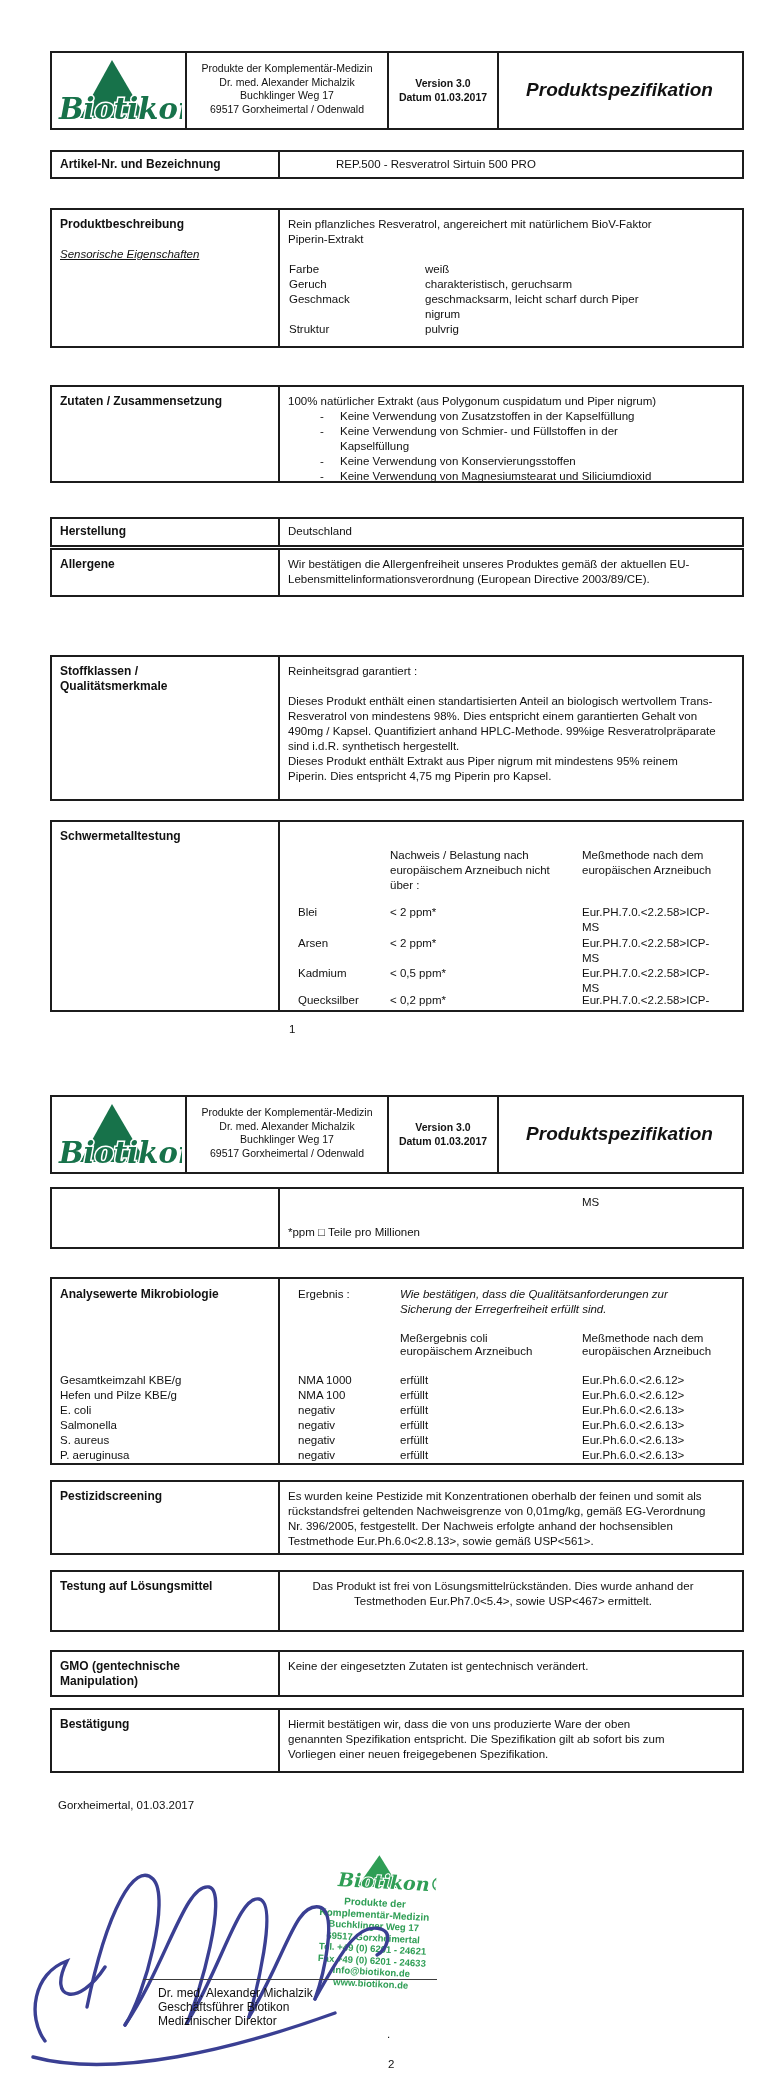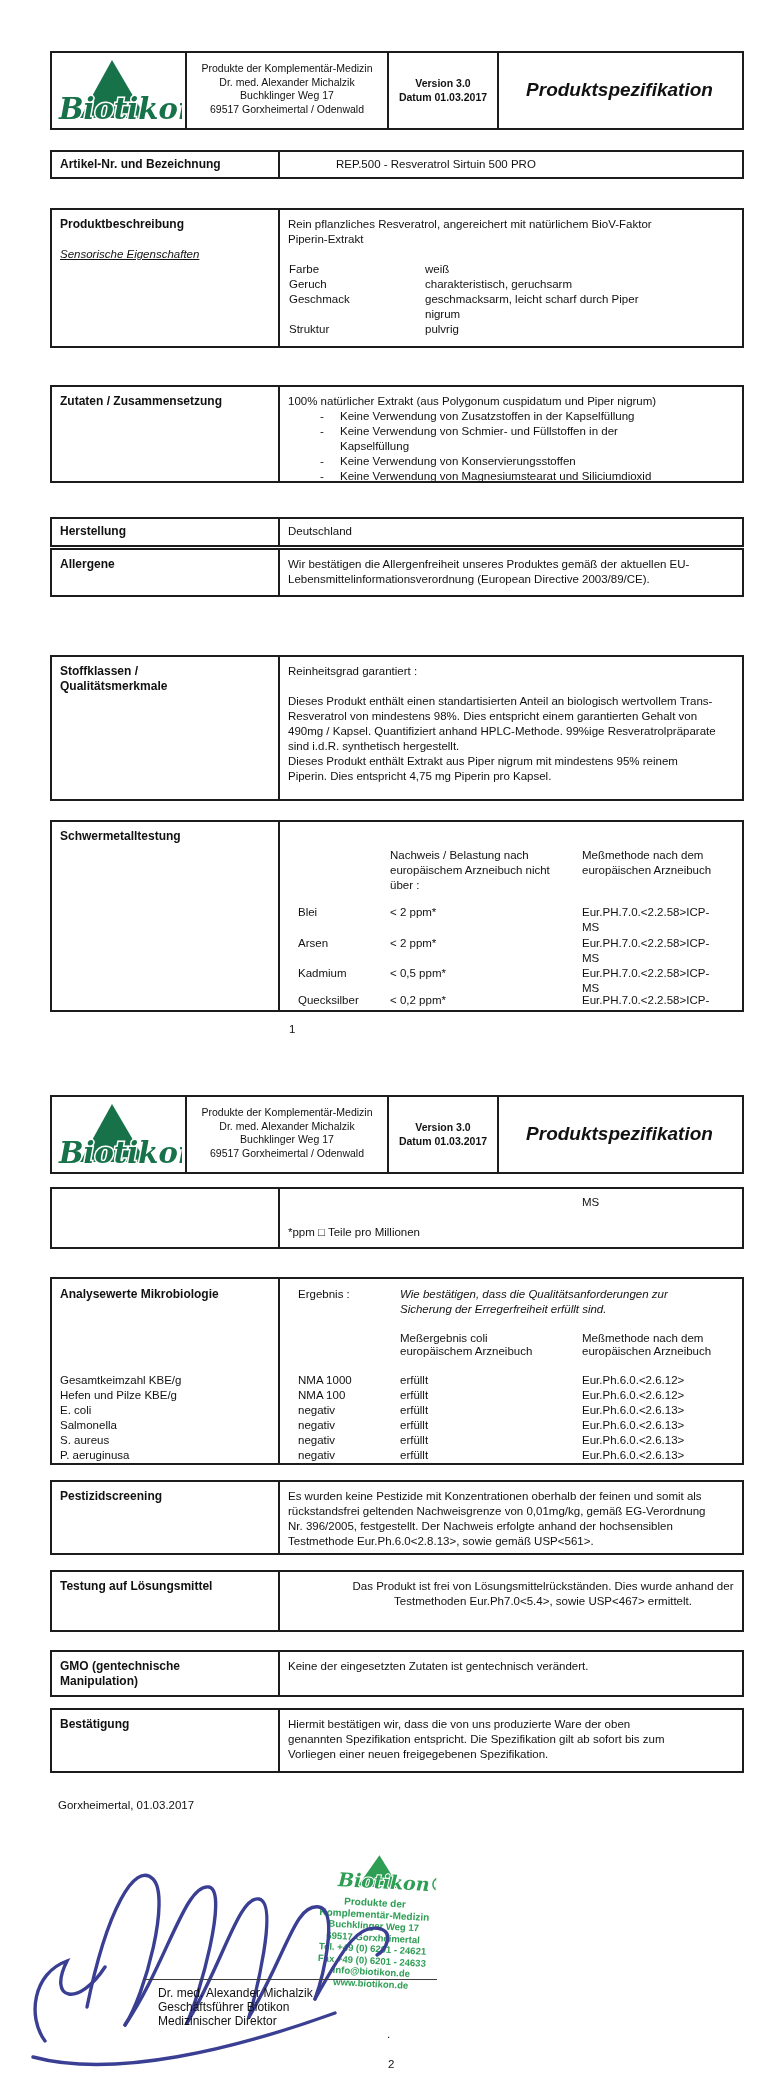--- a/index.html
+++ b/index.html
@@ -208,21 +208,21 @@
 
 <div class="box" style="top:1480px;height:71px;">
   <div class="vline" style="left:226px;"></div>
   <div class="abs lbl" style="left:8px;top:7px;">Pestizidscreening</div>
   <div class="abs t" style="left:236px;top:7px;width:430px;">Es wurden keine Pestizide mit Konzentrationen oberhalb der feinen und somit als rückstandsfrei geltenden Nachweisgrenze von 0,01mg/kg, gemäß EG-Verordnung Nr. 396/2005, festgestellt. Der Nachweis erfolgte anhand der hochsensiblen Testmethode Eur.Ph.6.0&lt;2.8.13&gt;, sowie gemäß USP&lt;561&gt;.</div>
 </div>
 
 <div class="box" style="top:1570px;height:58px;text-align:center;">
   <div class="vline" style="left:226px;"></div>
   <div class="abs lbl" style="left:8px;top:7px;">Testung auf Lösungsmittel</div>
-  <div class="abs t" style="left:236px;top:7px;width:430px;margin-left:40px;">Das Produkt ist frei von Lösungsmittelrückständen. Dies wurde anhand der Testmethoden Eur.Ph7.0&lt;5.4&gt;, sowie USP&lt;467&gt; ermittelt.</div>
+  <div class="abs t" style="left:236px;top:7px;width:430px;">Das Produkt ist frei von Lösungsmittelrückständen. Dies wurde anhand der Testmethoden Eur.Ph7.0&lt;5.4&gt;, sowie USP&lt;467&gt; ermittelt.</div>
 </div>
 
 <div class="box" style="top:1650px;height:43px;">
   <div class="vline" style="left:226px;"></div>
   <div class="abs lbl" style="left:8px;top:7px;width:160px;">GMO (gentechnische Manipulation)</div>
   <div class="abs t" style="left:236px;top:7px;width:430px;">Keine der eingesetzten Zutaten ist gentechnisch verändert.</div>
 </div>
 
 <div class="box" style="top:1708px;height:61px;">
   <div class="vline" style="left:226px;"></div>

